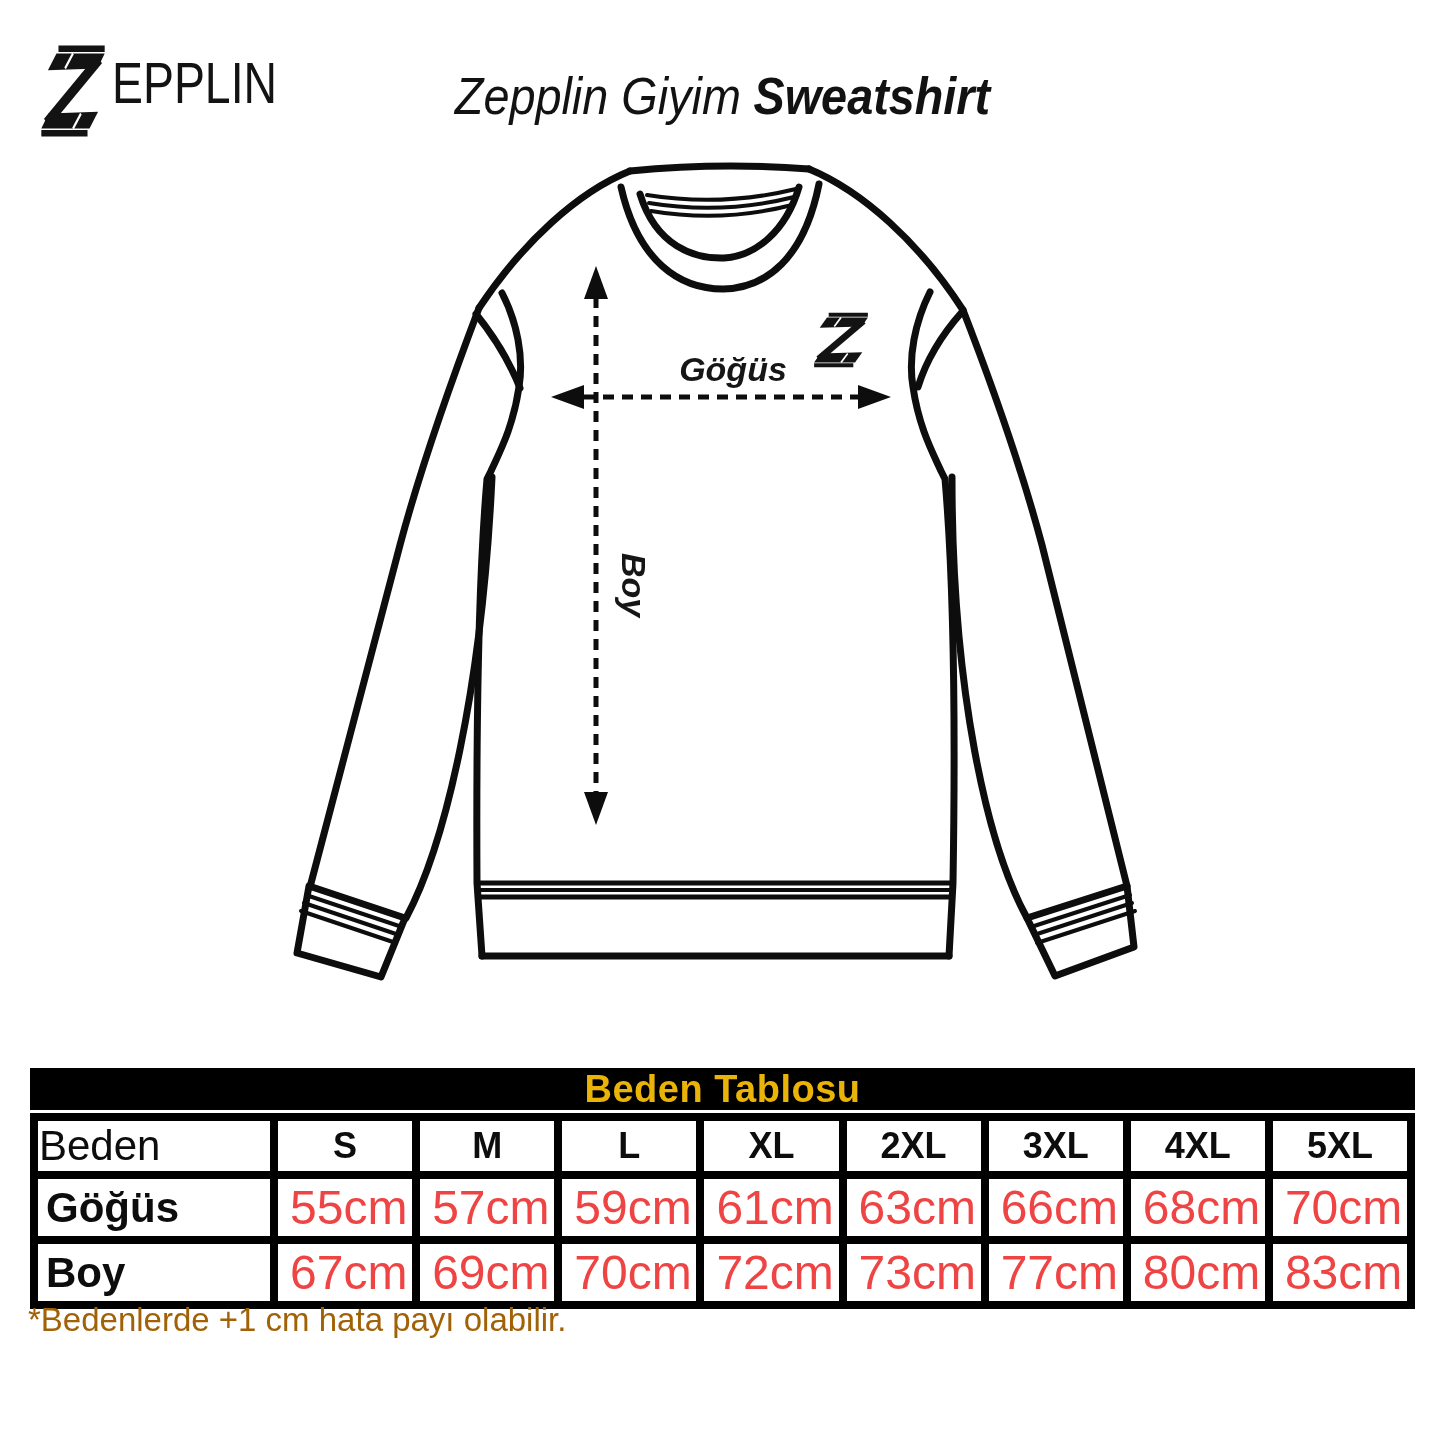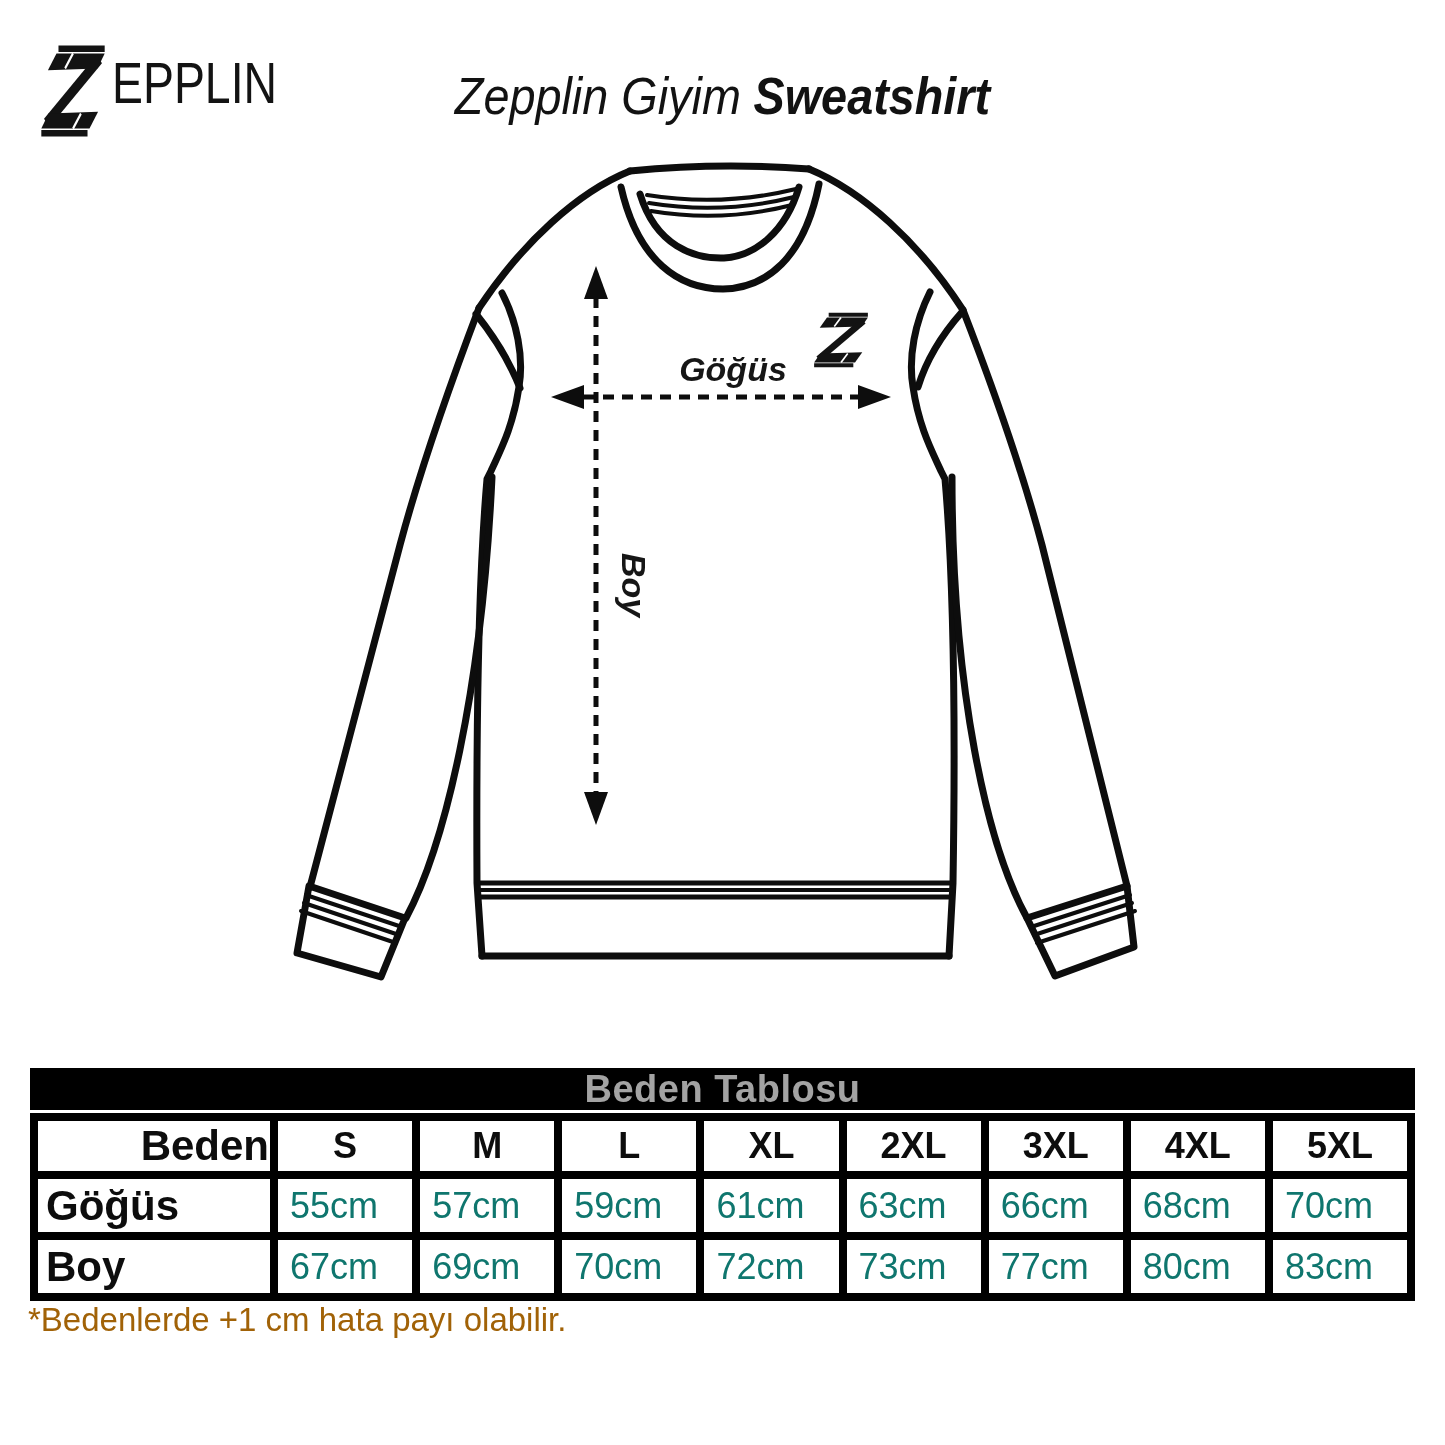--- a/index.html
+++ b/index.html
@@ -22,31 +22,31 @@
   .ln{fill:none;stroke:#0d0d0d;stroke-width:7;stroke-linecap:round;stroke-linejoin:round;}
   .ln-thin{fill:none;stroke:#0d0d0d;stroke-width:4;stroke-linecap:round;}
   .ln-mid{fill:none;stroke:#0d0d0d;stroke-width:5;stroke-linecap:round;}
   .dash{fill:none;stroke:#0d0d0d;stroke-width:5;stroke-dasharray:11 8;}
   .ah{fill:#0d0d0d;stroke:none;}
   .meas-label{font-family:"Liberation Sans",sans-serif;font-size:34px;font-style:italic;
               font-weight:700;fill:#161616;}
 
   
   .tcaption{position:absolute;left:30px;top:1068px;width:1385px;height:42px;background:#000;
-            color:#a3a3a3;font-size:38px;font-weight:700;line-height:42px;text-align:center;
+            color:#eab308;font-size:38px;font-weight:700;line-height:42px;text-align:center;
             letter-spacing:.5px;}
   table.sizes{position:absolute;left:30px;top:1113px;width:1385px;border-collapse:collapse;
               table-layout:fixed;background:#fff;}
   table.sizes th,table.sizes td{border:8px solid #000;vertical-align:middle;background:#fff;}
   tr.hdr{height:52px;}
   tr.valrow{height:61px;}
-  th.corner{font-size:42px;font-weight:700;text-align:right;}
+  th.corner{font-size:42px;font-weight:400;text-align:left;}
   th.size{font-size:36px;font-weight:700;text-align:center;}
   th.rowlabel{font-size:42px;font-weight:700;text-align:left;padding-left:8px;}
-  td.val{font-size:36px;font-weight:400;text-align:left;padding-left:12px;color:#0f766e;}
+  td.val{font-size:48px;font-weight:400;text-align:left;padding-left:12px;color:#ef4444;}
 
   .footnote{position:absolute;left:28px;top:1301px;font-size:33px;font-weight:400;color:#a16207;}
 </style>
 </head>
 <body>
 
 <svg width="0" height="0" style="position:absolute" aria-hidden="true">
   <defs>
     <symbol id="zsym" viewBox="0 0 100 100" preserveAspectRatio="none">
       <path d="M28 5 H98" fill="none" stroke="currentColor" stroke-width="7"></path>

